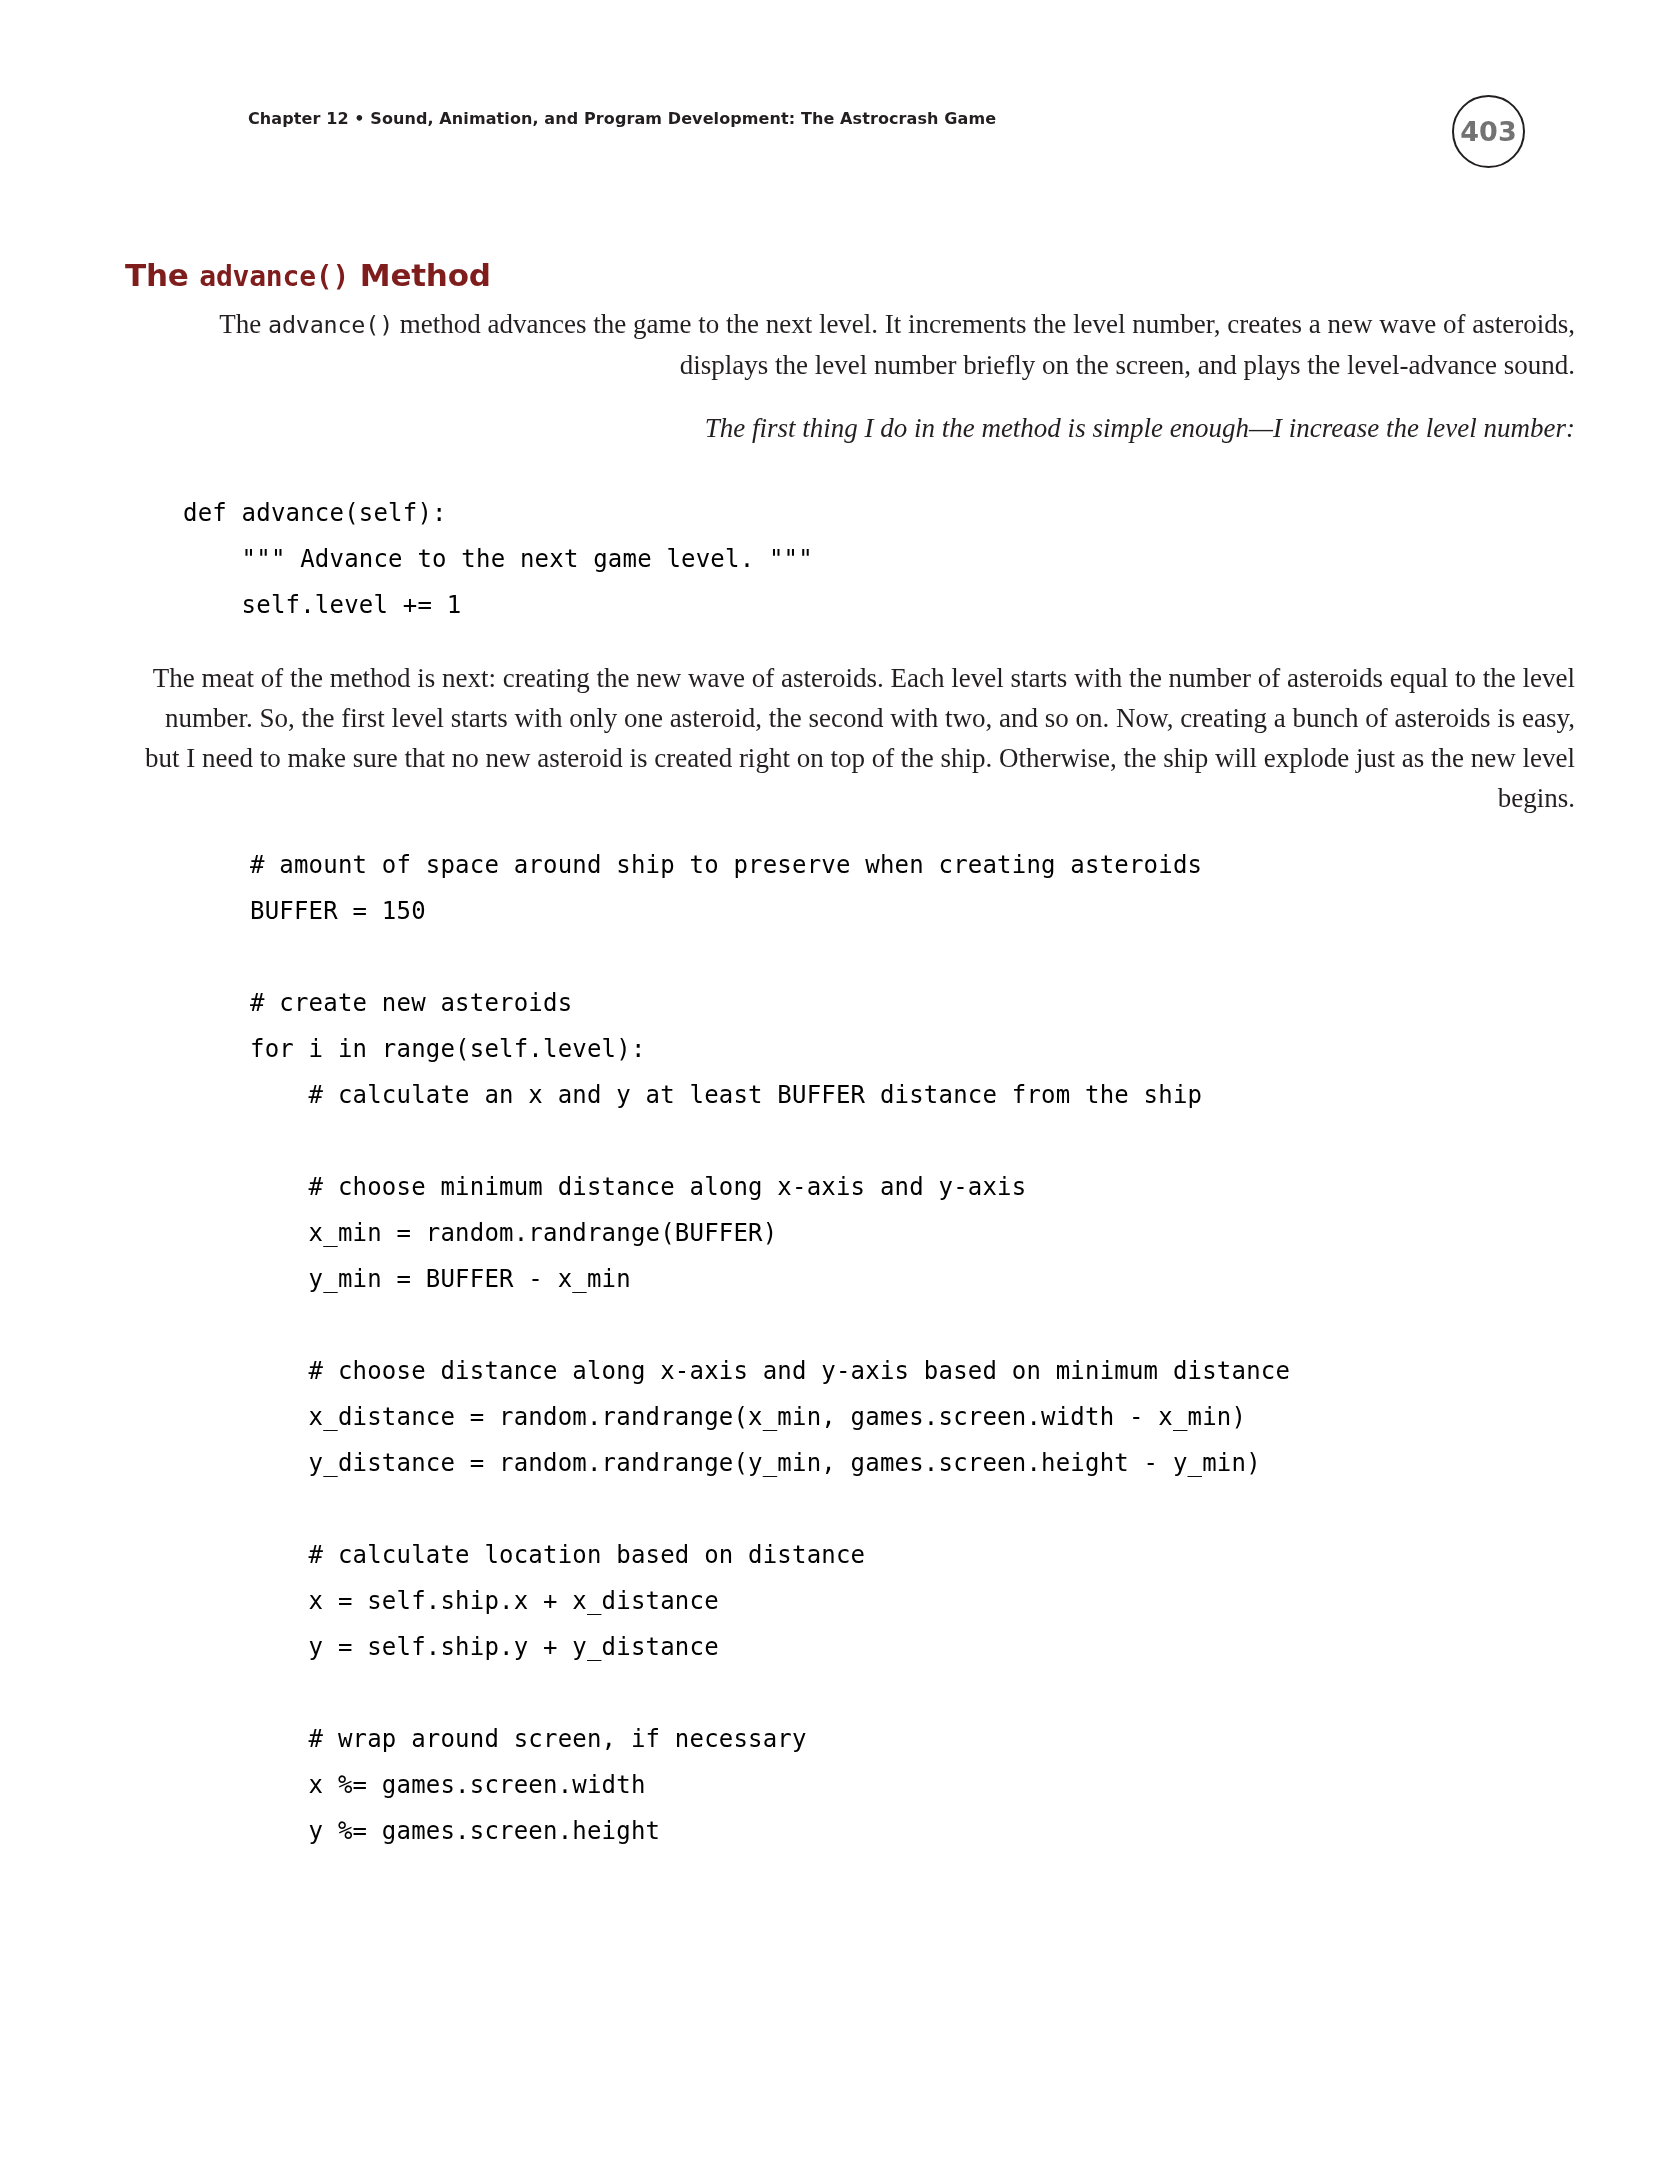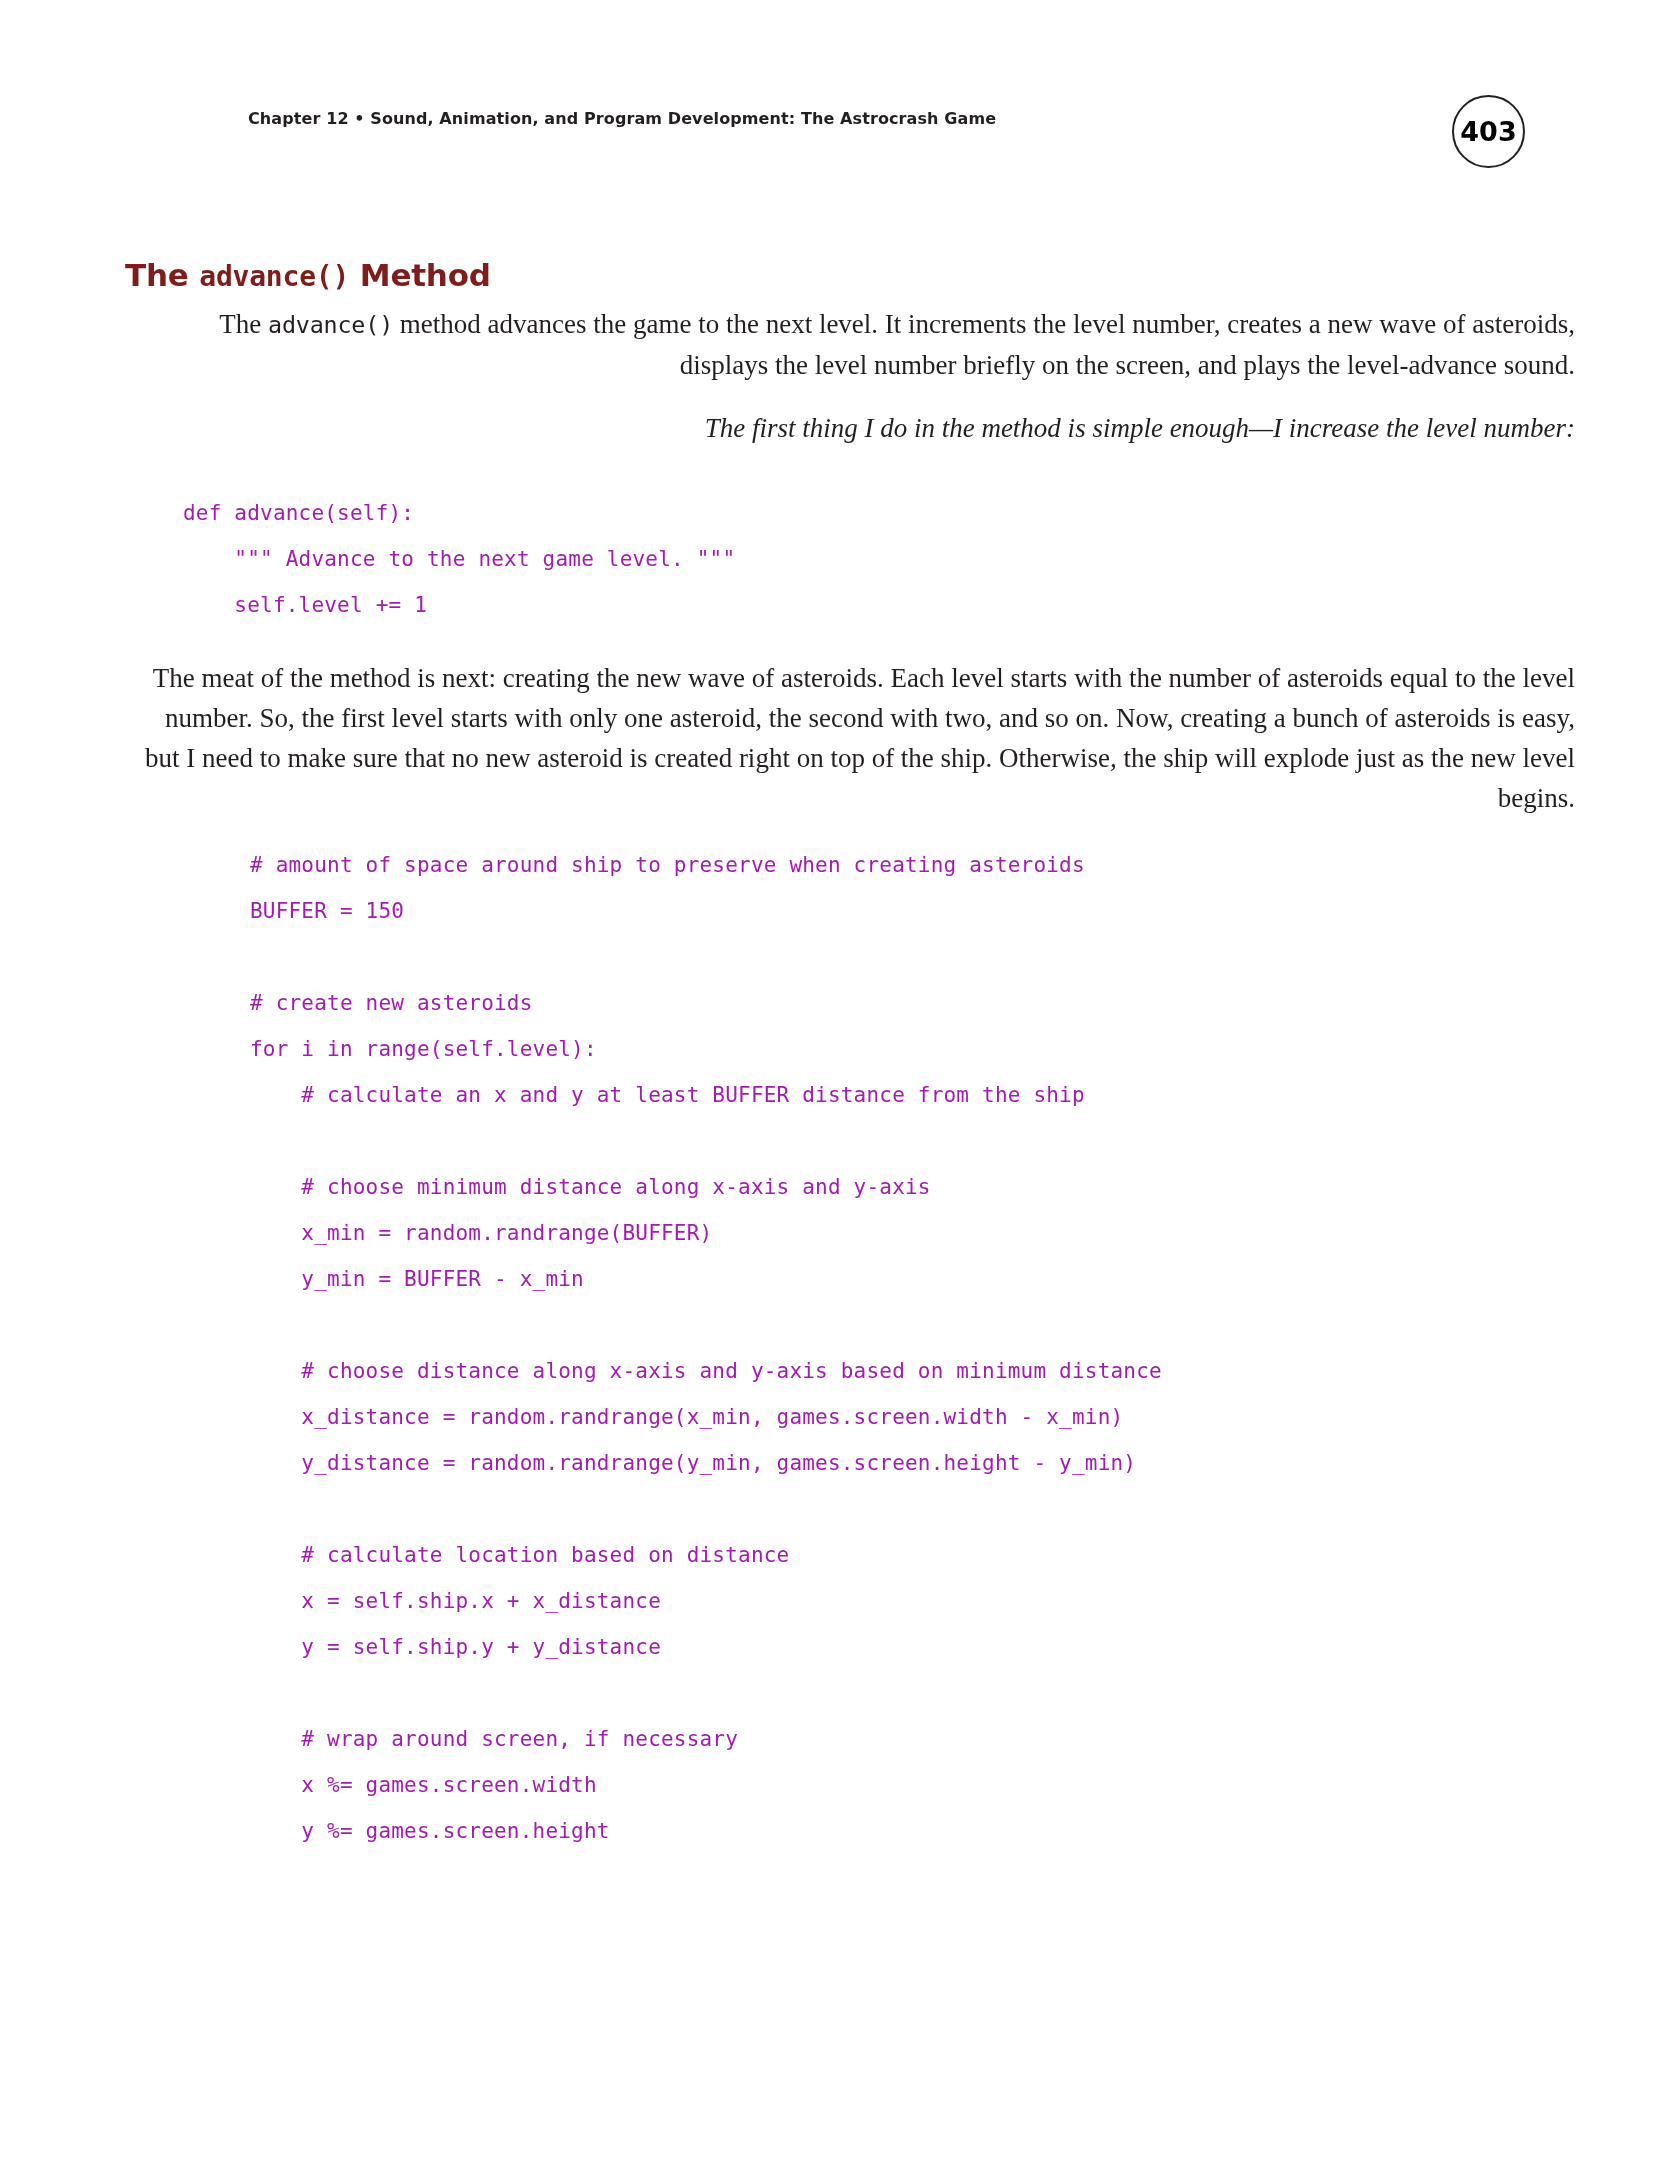--- a/index.html
+++ b/index.html
@@ -50,21 +50,21 @@
     border-radius: 50%;
     box-sizing: border-box;
     display: flex;
     align-items: center;
     justify-content: center;
   }
   .page-number-circle span {
     font-family: "DejaVu Sans", sans-serif;
     font-weight: bold;
     font-size: 27px;
-    color: #000000;
+    color: #737373;
     line-height: 1;
     text-align: right;
   }
 
   
   .content {
     position: absolute;
     left: 125px;
     top: 257px;
     width: 1450px;
@@ -94,23 +94,23 @@
   }
   p.para.tight { margin-bottom: 42px; font-style: italic; }
   code.inline {
     font-family: "DejaVu Sans Mono", monospace;
     font-size: 23.4px;
     letter-spacing: -0.2px;
   }
 
   pre.code {
     font-family: "DejaVu Sans Mono", monospace;
-    font-size: 21px;
+    font-size: 24px;
     line-height: 46px;
-    color: #a21caf;
+    color: #000000;
     margin: 16px;
     white-space: pre;
     letter-spacing: 0.2px;
   }
   pre.code.indent1 { margin-left: 58px; }
   pre.code.indent2 { margin-left: 125px; }
   .code-block-1 { margin: 4.7px 0 30px 0; }
   .code-block-2 { margin: 14px 0 0 0; }
 </style>
 </head>

